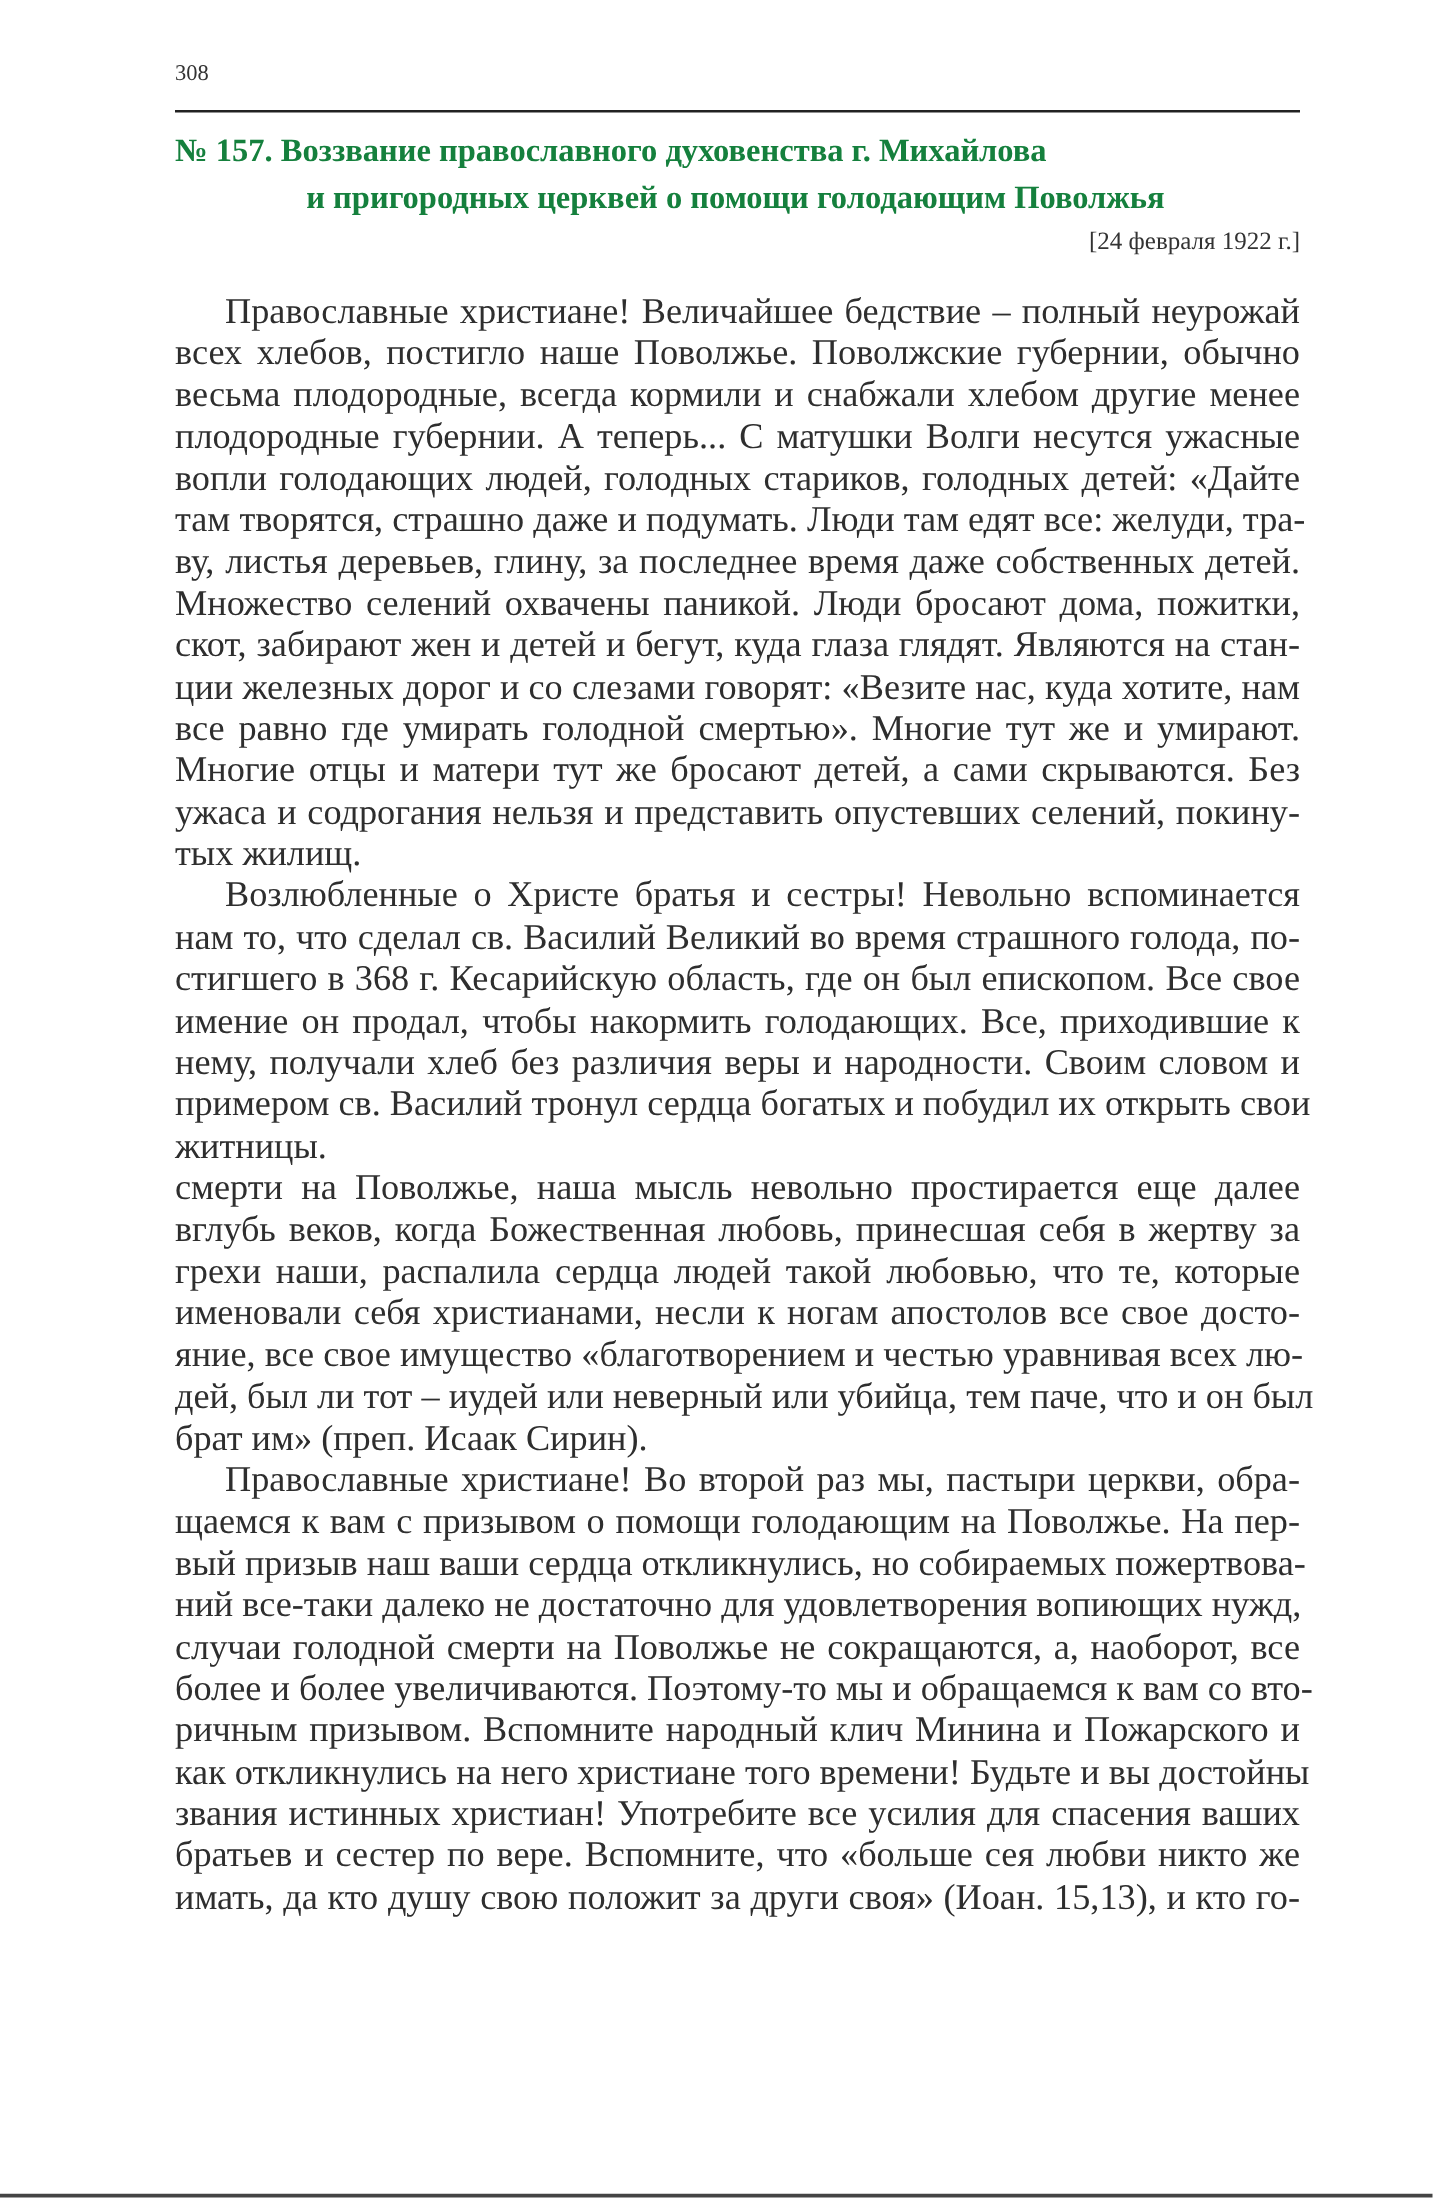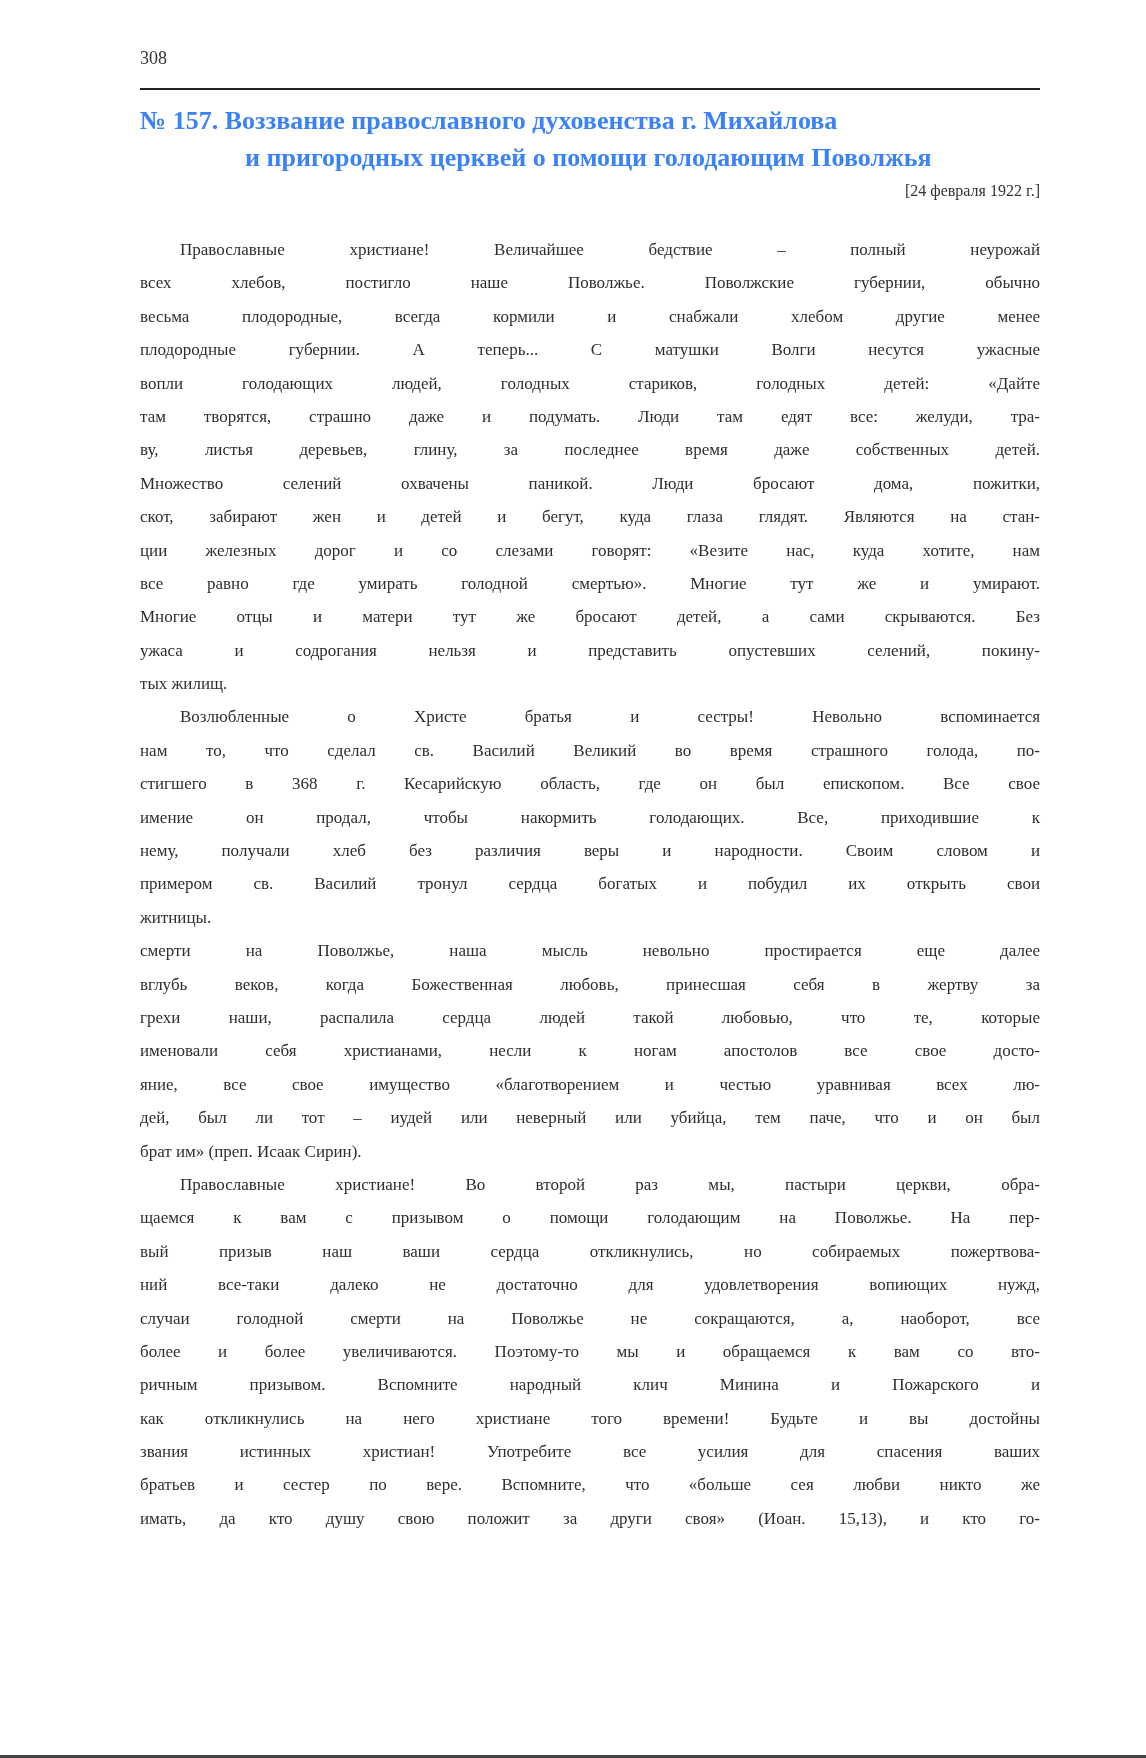--- a/index.html
+++ b/index.html
@@ -1,26 +1,26 @@
 <!DOCTYPE html>
 <html><head>
 <meta charset="utf-8">
 <style>
   html, body { margin: 0; padding: 0; background: #ffffff; }
   body { width: 1146px; height: 1758px; position: relative; overflow: hidden;
          font-family: "Liberation Serif", "DejaVu Serif", serif; color: #2a2a2a; }
   .page-num { position: absolute; left: 140px; top: 48px; font-size: 18px; color: #333; }
   .top-rule { position: absolute; left: 140px; top: 88px; width: 900px; height: 2px; background: #222; }
   .title { position: absolute; left: 140px; top: 102px; width: 900px; font-weight: bold;
-           font-size: 26px; line-height: 37px; color: #3b82f6; }
+           font-size: 26px; line-height: 37px; color: #15803d; }
   .title .l1 { display: block; }
   .title .l2 { display: block; padding-left: 105px; }
-  .date { position: absolute; right: 106px; top: 182px; font-size: 16px; color: #333; }
+  .date { position: absolute; right: 106px; top: 182px; font-size: 20px; color: #333; }
   .body { position: absolute; left: 140px; top: 233px; width: 900px; }
-  .line { display: block; height: 33.4px; line-height: 33.4px; font-size: 17px;
+  .line { display: block; height: 33.4px; line-height: 33.4px; font-size: 29px;
           text-align: justify; text-align-last: justify; white-space: nowrap; overflow: visible; color: #2e2e2e; }
   .line.indent { padding-left: 40px; }
   .line.last { text-align-last: left; }
   .bottom-rule { position: absolute; left: 0; top: 1755px; width: 1146px; height: 3px; background: #444; }
 </style>
 </head>
 <body>
 
 <div class="page-num">308</div>
 <div class="top-rule"></div>

